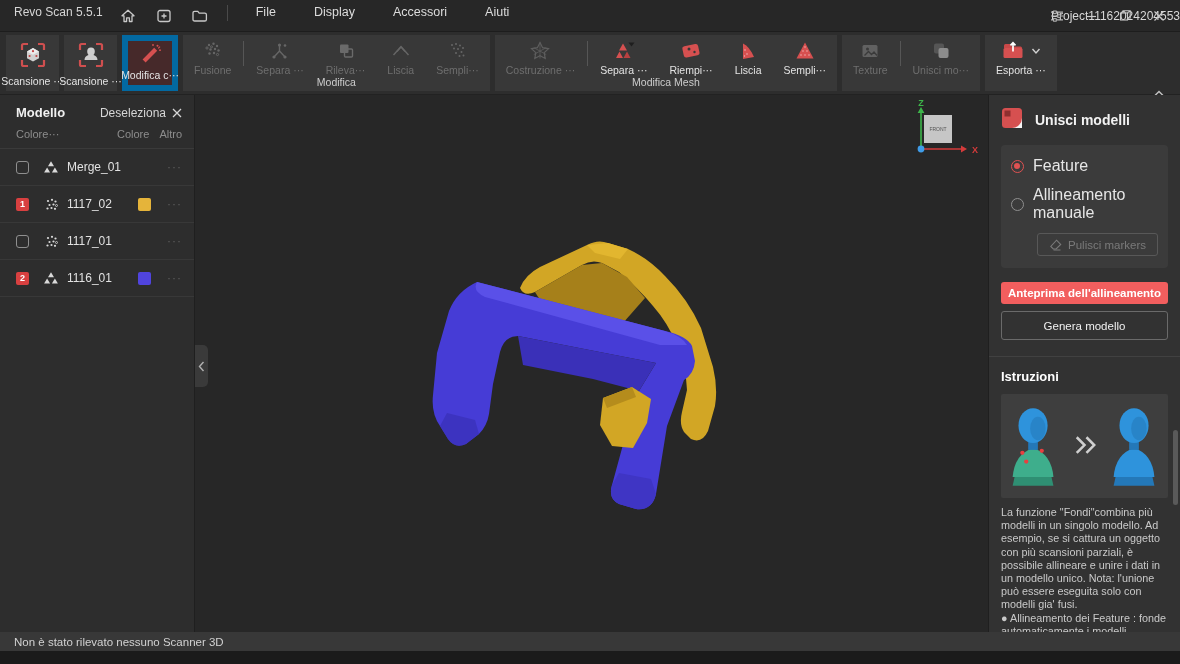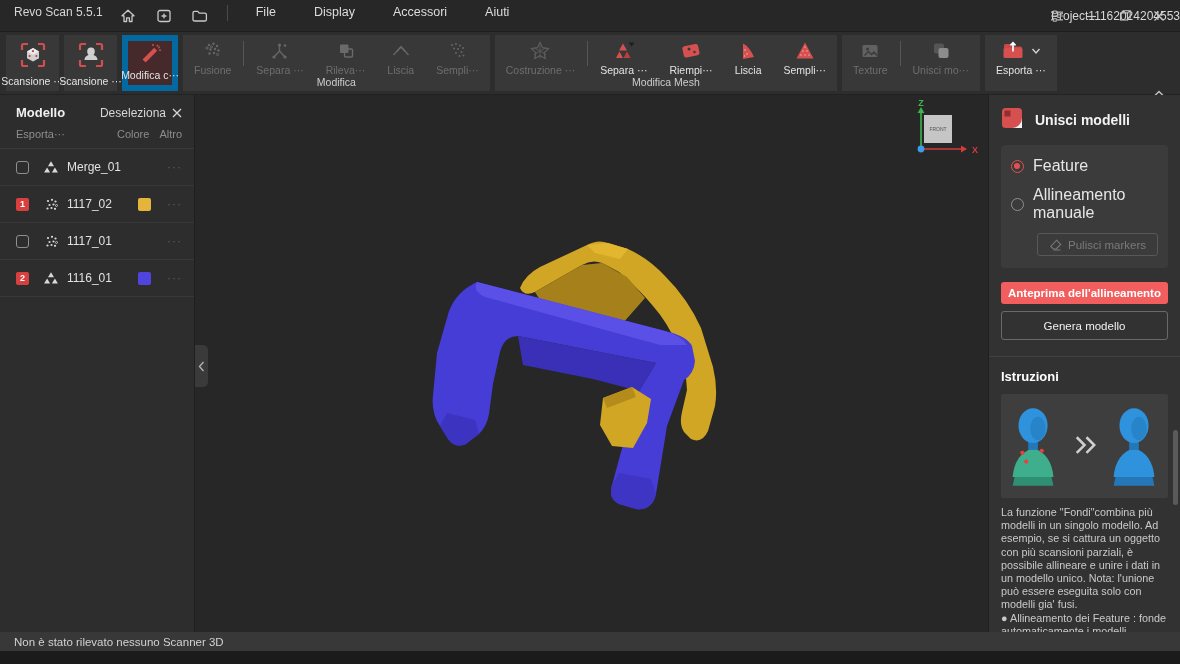--- a/index.html
+++ b/index.html
@@ -388,21 +388,21 @@
     <div class="lp-head">
       <span class="lp-title">Modello</span>
       <span class="lp-deselect">
         <span>Deseleziona</span>
         <svg width="10" height="10" viewBox="0 0 10 10">
             <path d="M1 1l8 8M9 1l-8 8" stroke="#d6d6d6" stroke-width="1.3"></path>
           </svg>
       </span>
     </div>
     <div class="lp-sub">
-      <span class="sel">Esporta···</span>
+      <span class="sel">Colore···</span>
       <span class="right">
         <span>Colore</span>
         <span>Altro</span>
       </span>
     </div>
 
     <div class="lp-row">
       <span class="chk"></span>
       <span class="rowicon">
         <svg width="16" height="15" viewBox="0 0 16 15">

